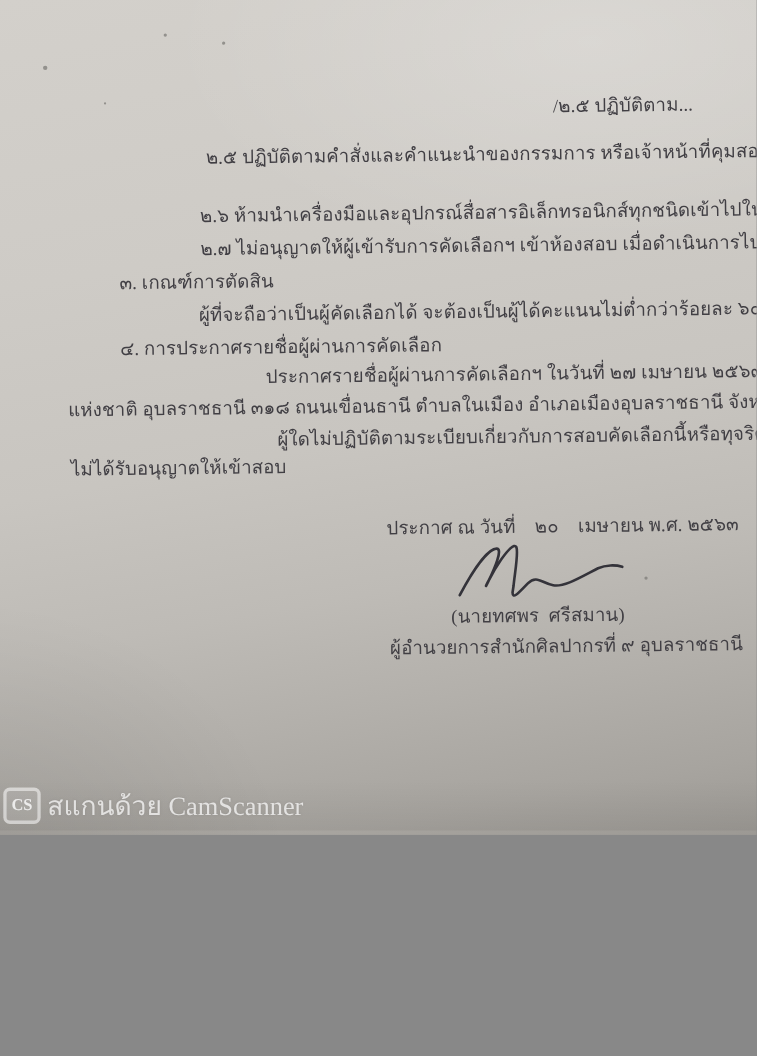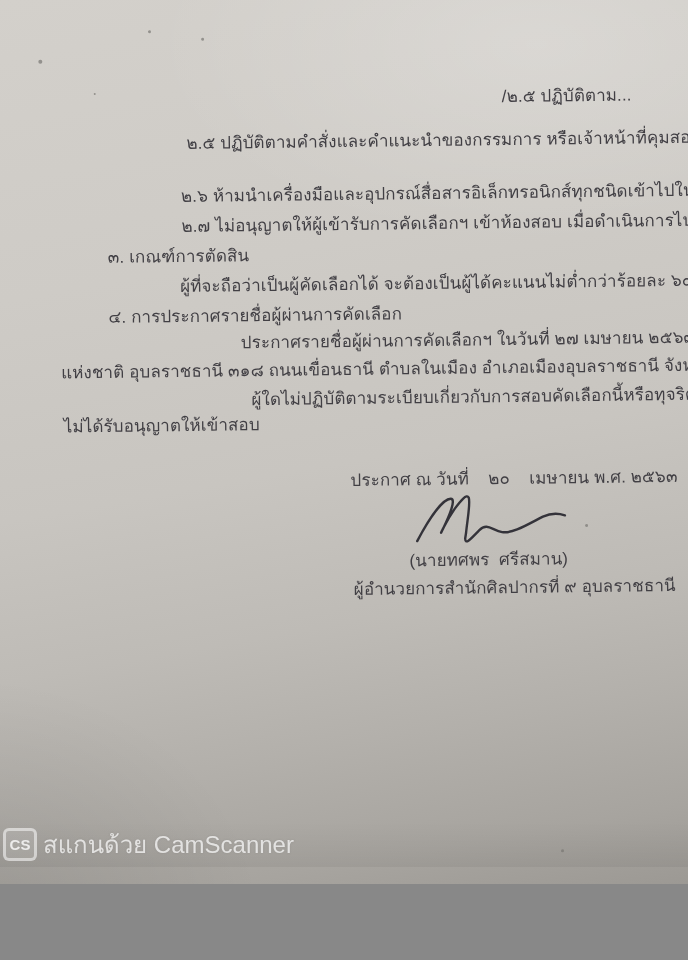--- a/index.html
+++ b/index.html
@@ -1,20 +1,20 @@
 <!DOCTYPE html>
 <html><head>
 <meta charset="utf-8">
 <style>
   html,body{margin:0;padding:0;background:#888;}
   .photo{
     position:relative;
-    width:688px;height:884px;
+    width:688px;height:759px;
     overflow:hidden;
-    font-family:Liberation Sans, sans-serif;
+    font-family:Liberation Serif, serif;
     background:
       radial-gradient(ellipse 620px 320px at 78% 5%, rgba(255,255,255,0.20), rgba(255,255,255,0) 62%),
       radial-gradient(ellipse 500px 420px at -5% 105%, rgba(0,0,0,0.10), rgba(0,0,0,0) 60%),
       linear-gradient(170deg,#d3d0cb 0%,#cecbc6 30%,#c8c5c0 52%,#beBBb6 68%,#b3b0ab 80%,#a7a49f 92%,#9c9994 100%);
   }
   .sheet{
     position:absolute;inset:0;
     transform:rotate(-0.7deg);
     transform-origin:50% 50%;
     color:#413f44;
@@ -42,21 +42,21 @@
   .l-name   {left:408px; top:551px;}
   .l-title  {left:352px; top:579px;}
   .sig{
     position:absolute;left:408px;top:490px;width:170px;height:66px;
   }
   .speck{
     position:absolute;border-radius:50%;
     background:#7e7c78;opacity:0.75;
   }
   .wm{
-    position:absolute;left:0;bottom:17px;height:46px;width:100%;
+    position:absolute;left:0;bottom:4px;height:46px;width:100%;
     display:flex;align-items:center;
     background:linear-gradient(180deg,rgba(0,0,0,0) 0%,rgba(0,0,0,0.05) 100%);
   }
   .wm-logo{
     width:28px;height:27px;margin-left:3px;
     border:3px solid rgba(255,255,255,0.50);
     border-radius:6px;
     background:rgba(255,255,255,0.10);
     color:rgba(255,255,255,0.78);
     font-weight:bold;font-size:15px;

